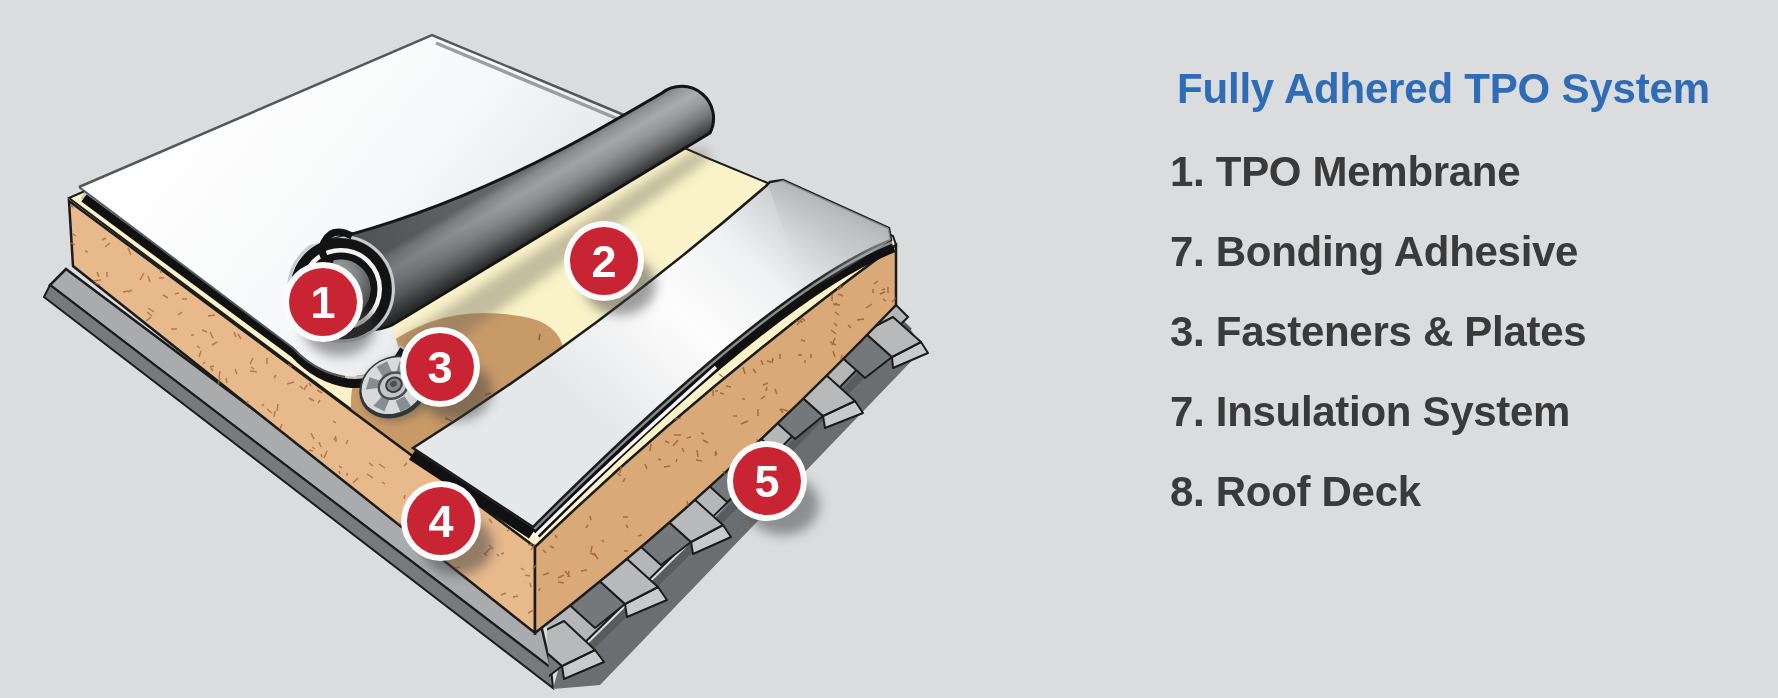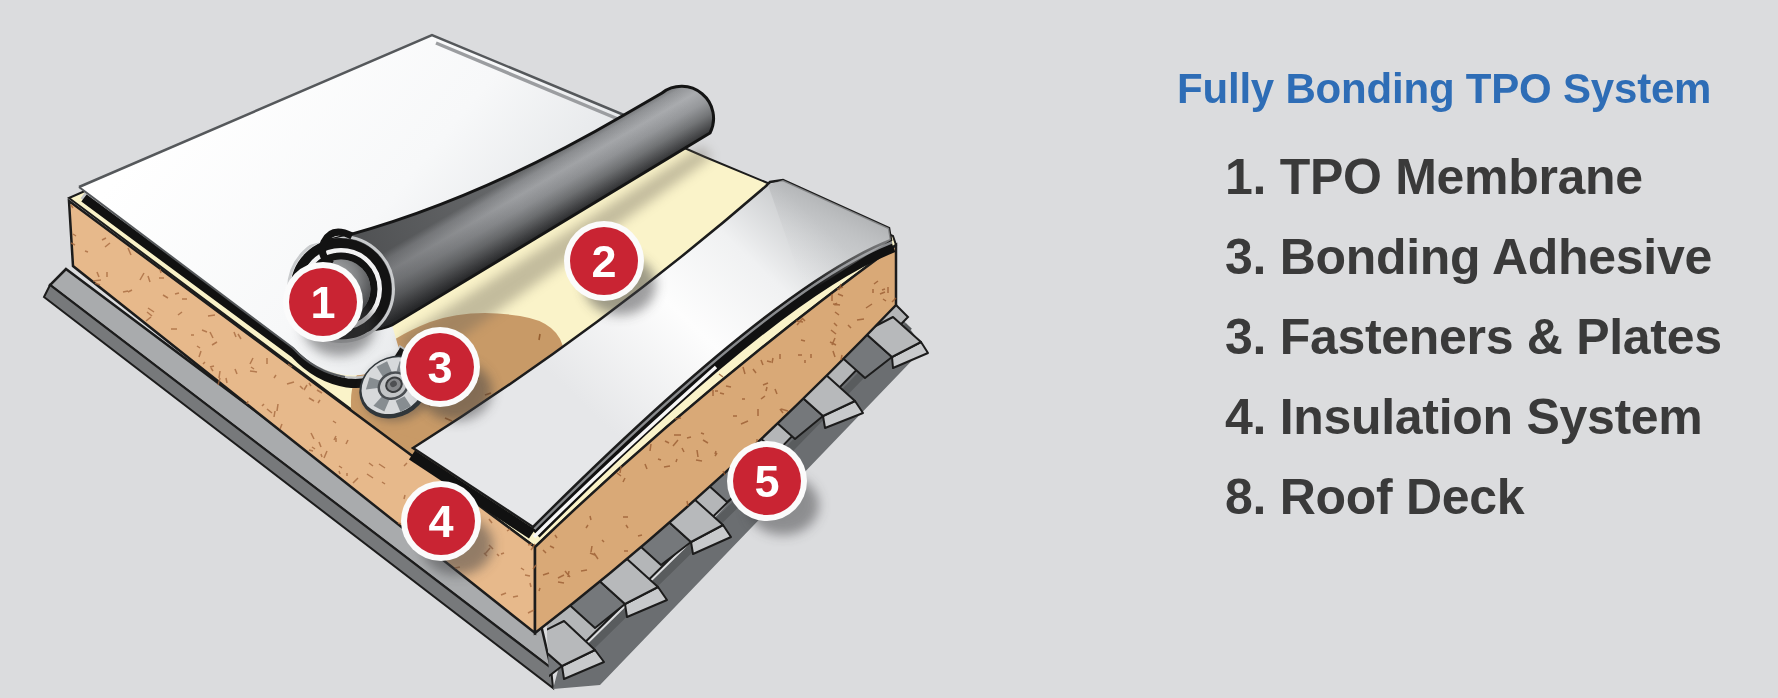--- a/index.html
+++ b/index.html
@@ -1,28 +1,28 @@
 <!DOCTYPE html>
 <html><head>
 <meta charset="utf-8">
 <style>
   html,body{margin:0;padding:0;}
   body{width:1778px;height:698px;background:#dbdcde;overflow:hidden;
        font-family:"Liberation Sans",sans-serif;position:relative;}
   #diagram{position:absolute;left:0;top:0;}
   #title{color:#2e6db6;font-weight:bold;font-size:42px;position:absolute;left:1177px;top:65px;white-space:nowrap;letter-spacing:-0.2px;}
-  .li{position:absolute;left:1225px;color:#3a3a3a;font-weight:bold;font-size:50px;white-space:nowrap;letter-spacing:-0.3px;}
+  .li{position:absolute;left:1170px;color:#3a3a3a;font-weight:bold;font-size:42px;white-space:nowrap;letter-spacing:-0.3px;}
 </style>
 </head>
 <body>
-<div id="title">Fully Bonding TPO System</div>
+<div id="title">Fully Adhered TPO System</div>
 <div class="li" style="top:148px">1. TPO Membrane</div>
-<div class="li" style="top:228px">3. Bonding Adhesive</div>
+<div class="li" style="top:228px">7. Bonding Adhesive</div>
 <div class="li" style="top:308px">3. Fasteners &amp; Plates</div>
-<div class="li" style="top:388px">4. Insulation System</div>
+<div class="li" style="top:388px">7. Insulation System</div>
 <div class="li" style="top:468px">8. Roof Deck</div>
 <svg id="diagram" width="1000" height="698" viewBox="0 0 1000 698" font-family="Liberation Sans, sans-serif">
 <defs>
   <linearGradient id="rollG" gradientUnits="userSpaceOnUse" x1="484" y1="194" x2="516" y2="249">
     <stop offset="0" stop-color="#6f7173"></stop>
     <stop offset="0.12" stop-color="#939598"></stop>
     <stop offset="0.3" stop-color="#aaacaf"></stop>
     <stop offset="0.5" stop-color="#96989b"></stop>
     <stop offset="0.7" stop-color="#737577"></stop>
     <stop offset="0.88" stop-color="#48494b"></stop>

